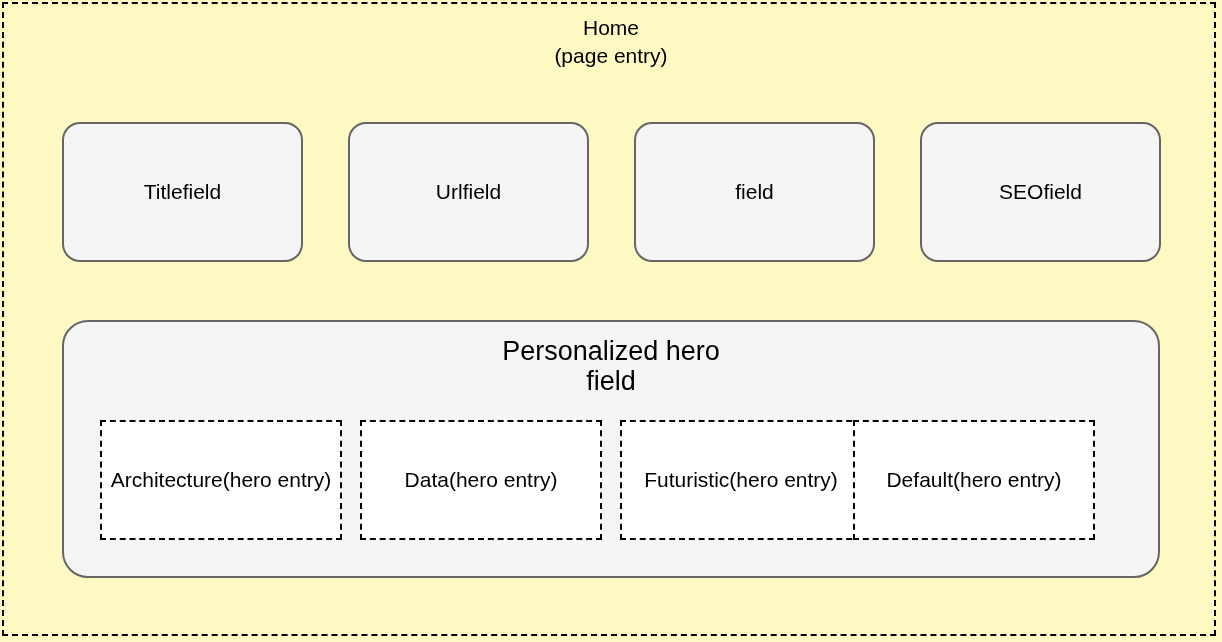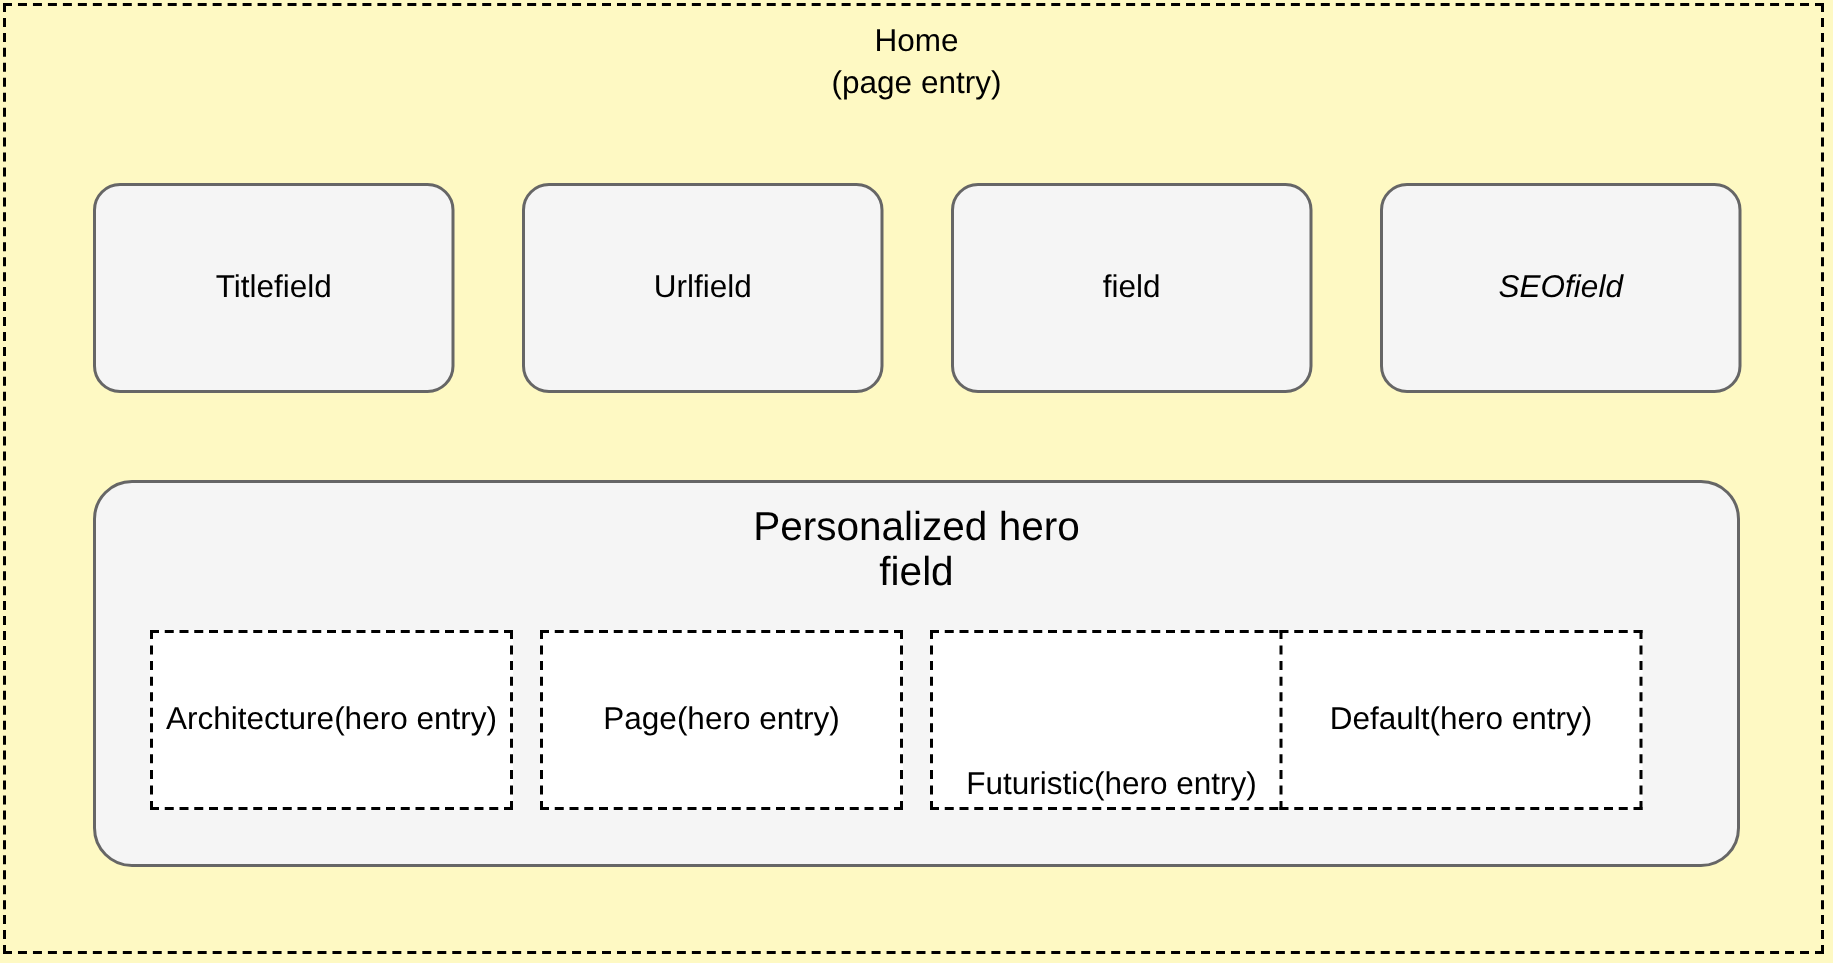--- a/index.html
+++ b/index.html
@@ -47,21 +47,21 @@
     flex-direction: row;
     align-items: center;
     justify-content: center;
     text-align: center;
     font-size: 21px;
     line-height: 30px;
   }
   .field-box.pos-0 { left: 62px; }
   .field-box.pos-1 { left: 348px; align-items: center; }
   .field-box.pos-2 { left: 634px; }
-  .field-box.pos-3 { left: 920px; font-style: italic; }
+  .field-box.pos-3 { left: 920px; }
 
   .hero-container {
     position: absolute;
     left: 62px;
     top: 320px;
     width: 1098px;
     height: 258px;
     box-sizing: border-box;
     background: #f5f5f5;
     border: 2px solid #666666;
@@ -86,21 +86,21 @@
     border: 2px dashed #000000;
     display: flex;
     align-items: center;
     justify-content: center;
     text-align: center;
     font-size: 21px;
     line-height: 30px;
   }
   .hero-entry.pos-0 { left: 36px; }
   .hero-entry.pos-1 { left: 296px; }
-  .hero-entry.pos-2 { left: 556px; align-items: flex-end; }
+  .hero-entry.pos-2 { left: 556px; }
   .hero-entry.pos-3 { left: 789px; }
 </style>
 </head>
 <body>
 
 <div class="canvas">
 
   <div class="outer-boundary"></div>
 
   <div class="page-title">
@@ -132,21 +132,21 @@
       <div>Personalized hero</div>
       <div>field</div>
     </div>
 
     <div class="hero-entry pos-0">
       <div>Architecture</div>
       <div>(hero entry)</div>
     </div>
 
     <div class="hero-entry pos-1">
-      <div>Page</div>
+      <div>Data</div>
       <div>(hero entry)</div>
     </div>
 
     <div class="hero-entry pos-2">
       <div>Futuristic</div>
       <div>(hero entry)</div>
     </div>
 
     <div class="hero-entry pos-3">
       <div>Default</div>

